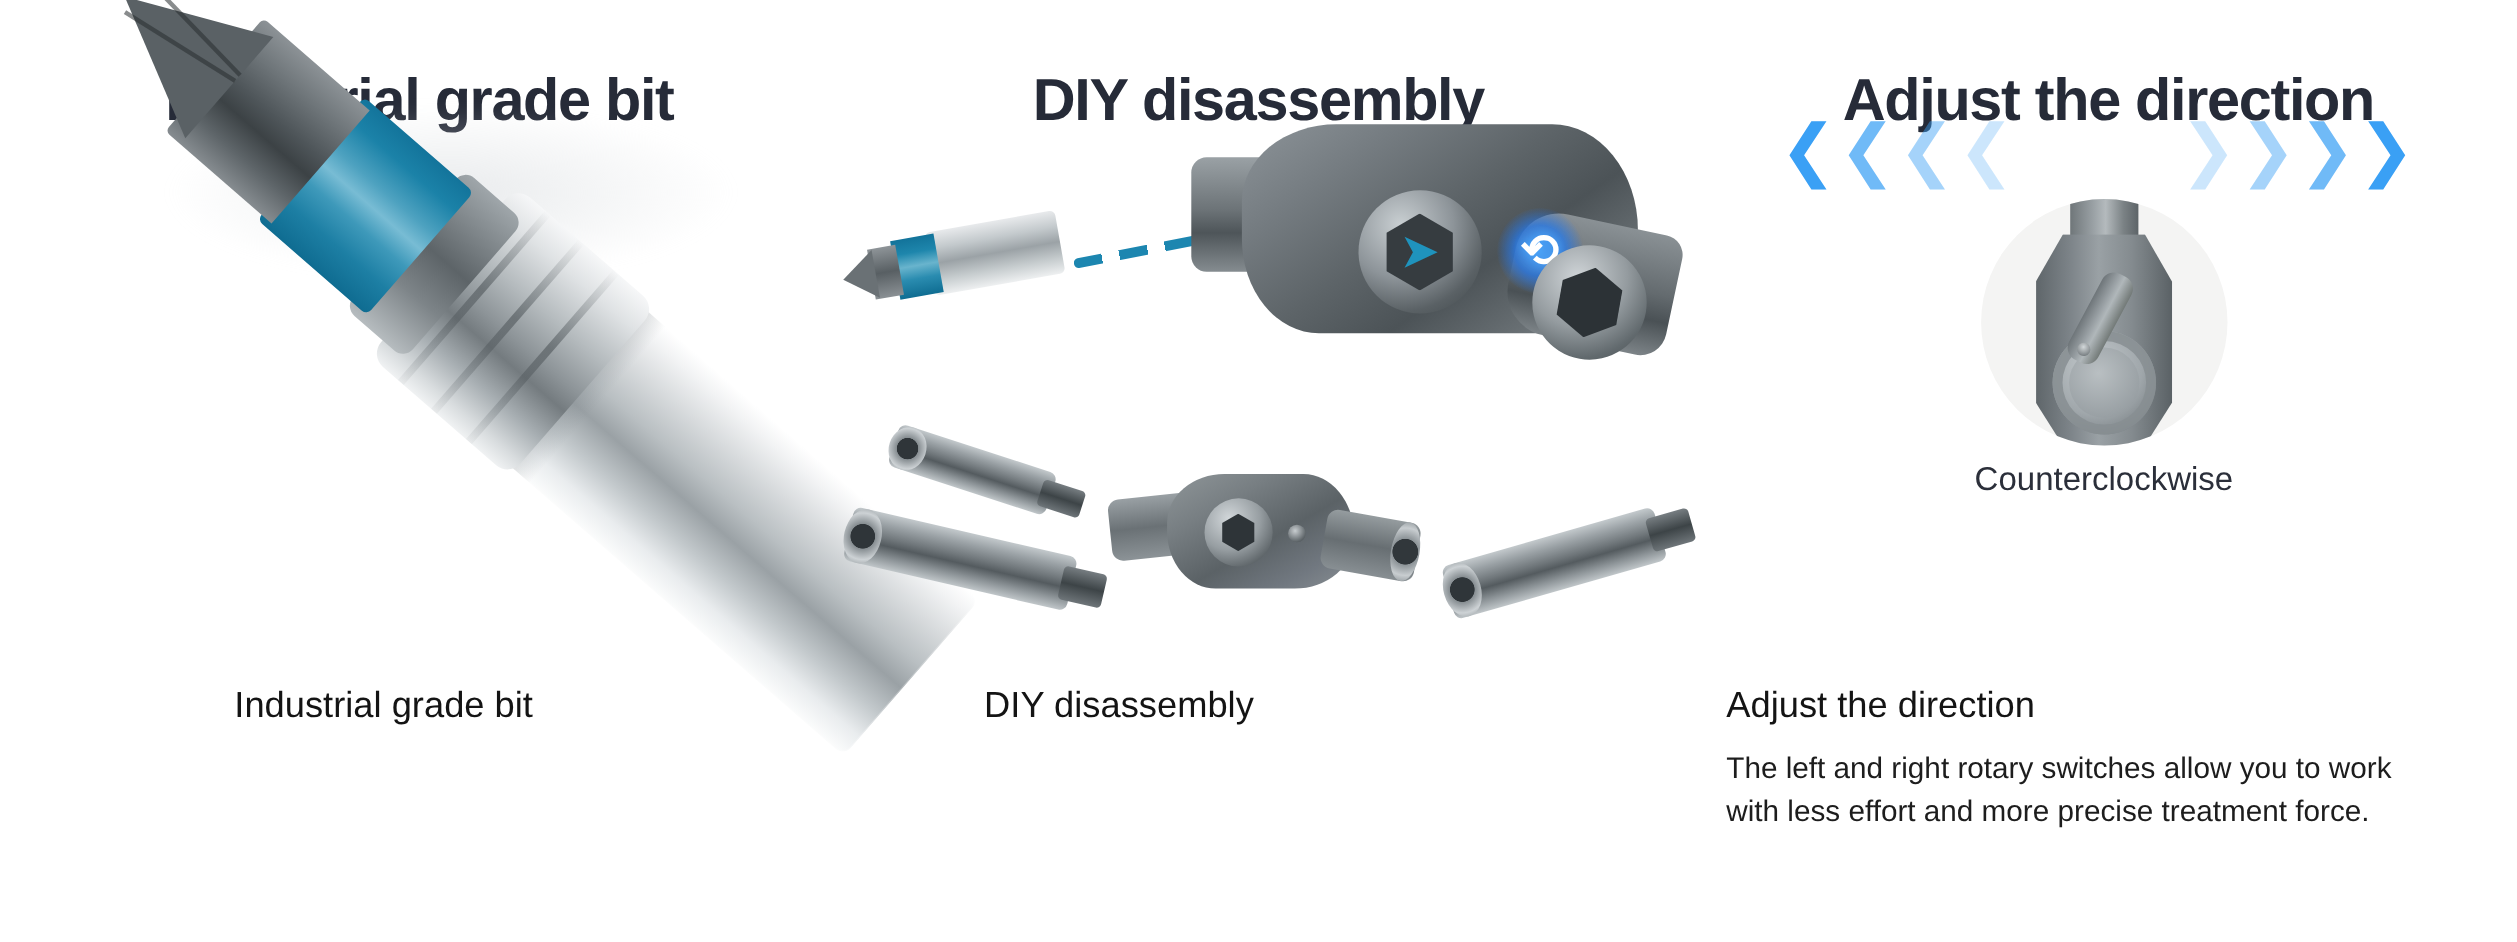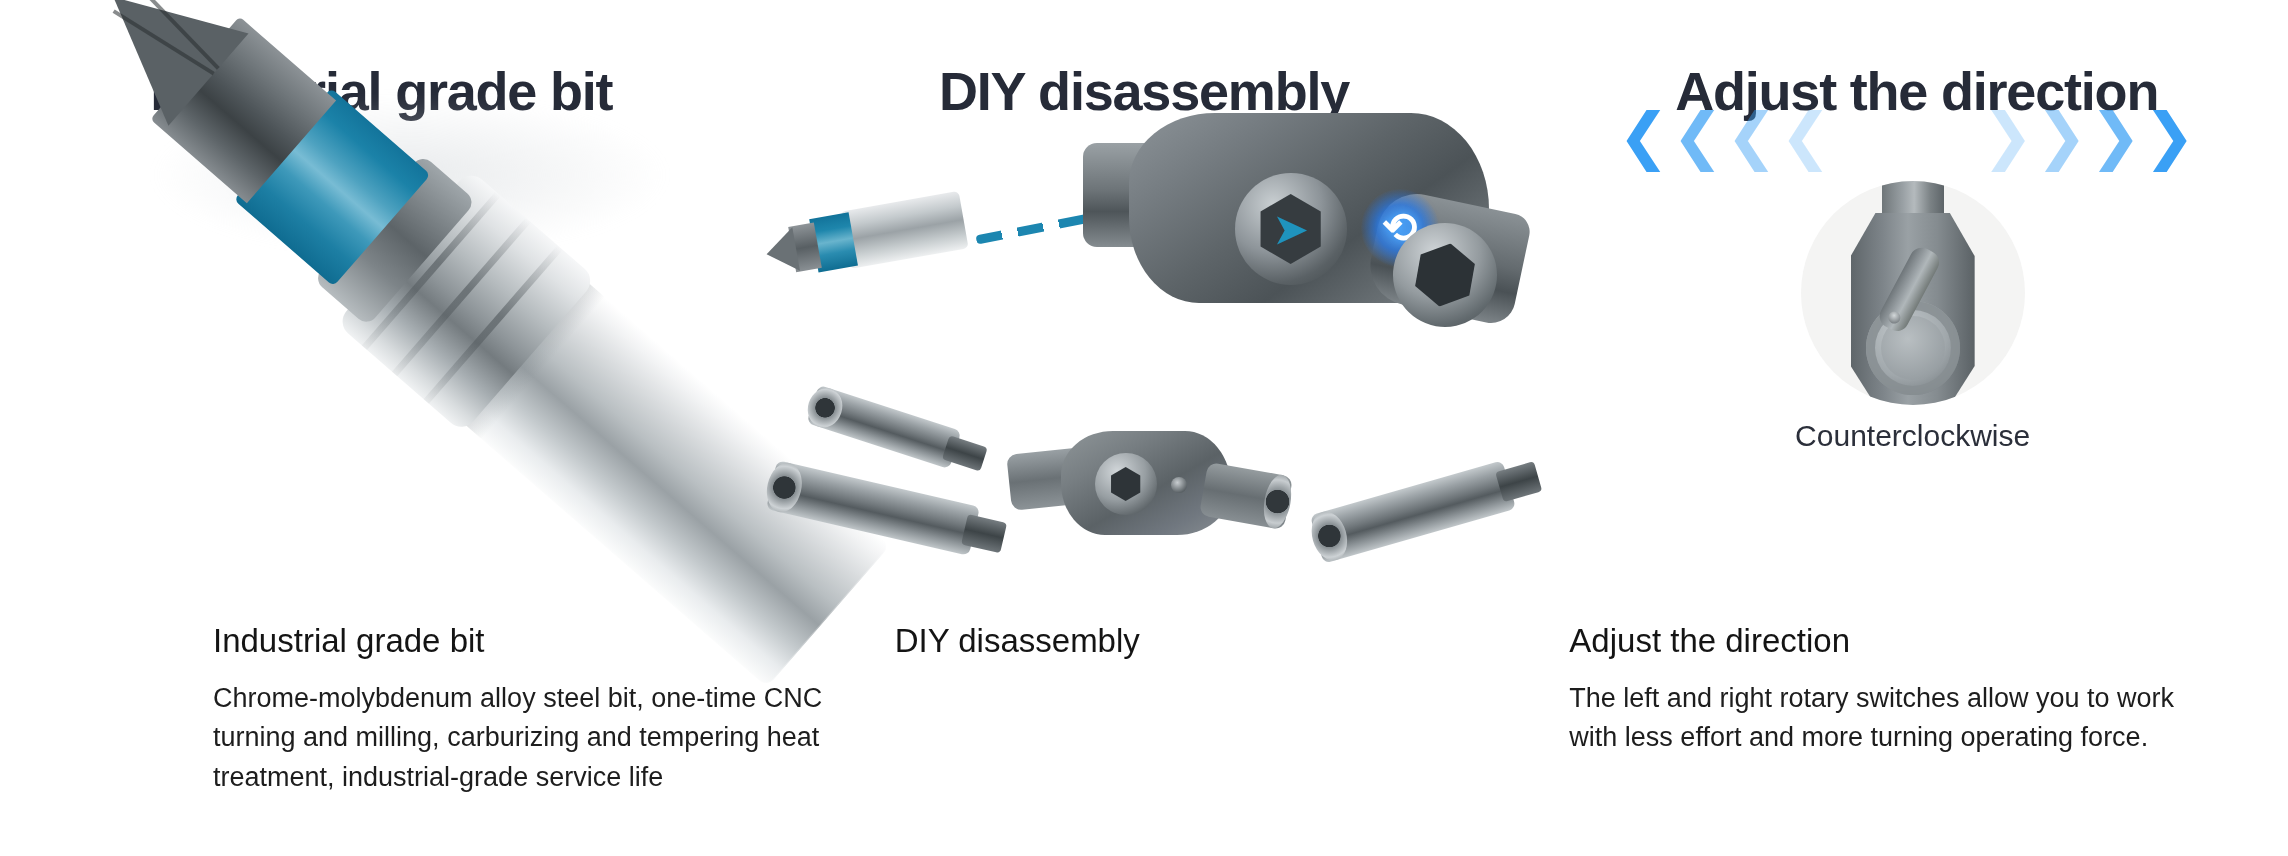--- a/index.html
+++ b/index.html
@@ -553,21 +553,20 @@
           <div class="tip-body"></div>
           <div class="tip-cone"></div>
           <div class="tip-flute f1"></div>
           <div class="tip-flute f2"></div>
         </div>
       </div>
     </div>
 
     <div class="copy">
       <h3 class="copy-title">Industrial grade bit</h3>
-      <p class="copy-body">Chrome-molybdenum alloy steel bit, one-time CNC turning and milling, carburizing and tempering heat treatment, industrial-grade service life</p>
     </div>
   </section>
 
   <section class="panel p2">
     <h2 class="display-title">DIY disassembly</h2>
 
     <div class="stage">
       <div class="diy-scene">
 
         <div class="loose-bit">
@@ -669,17 +668,17 @@
             <div class="switch-label">Counterclockwise</div>
           </div>
 
 
         </div>
       </div>
     </div>
 
     <div class="copy">
       <h3 class="copy-title">Adjust the direction</h3>
-      <p class="copy-body">The left and right rotary switches allow you to work with less effort and more turning operating force.</p>
+      <p class="copy-body">The left and right rotary switches allow you to work with less effort and more precise treatment force.</p>
     </div>
   </section>
 
 </div>
 
 </body></html>

